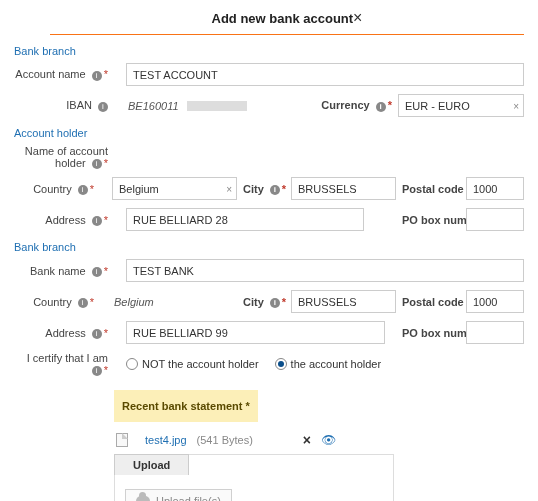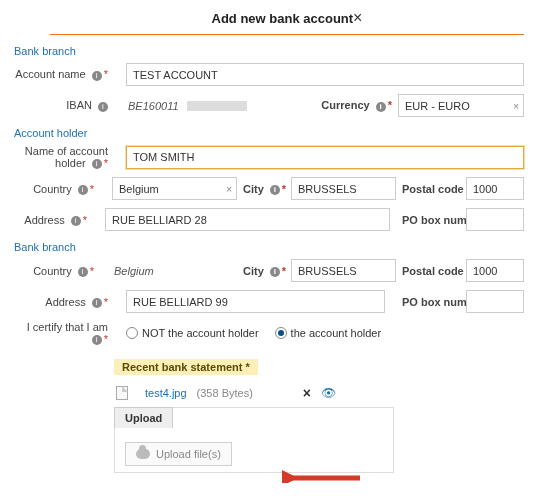--- a/index.html
+++ b/index.html
@@ -68,33 +68,33 @@
   .currency-box input { width:100%; padding-right:18px; }
   .radio-group { display:flex; align-items:center; gap:16px; }
   .radio-item { display:flex; align-items:center; gap:4px; }
   .radio-dot {
     width:12px; height:12px; border-radius:50%; border:1px solid #888;
     display:flex; align-items:center; justify-content:center; background:#fff;
   }
   .radio-dot.checked::after { content:""; width:6px; height:6px; border-radius:50%; background:#0b4e8a; }
   .recent-stmt {
     background:#fcefb8; color:#5a4a00; font-weight:700;
-    padding:2px 8px; display:inline-block; margin:6px 0;
+    padding:10px 8px; display:inline-block; margin:6px 0;
   }
   .file-line { display:flex; align-items:center; gap:10px; margin:4px 0 6px 2px; }
   .file-icon { width:12px; height:14px; border:1px solid #aaa; background:#f8f8f8; display:inline-block; position:relative; }
   .file-icon::after { content:""; position:absolute; right:-1px; top:-1px; border:3px solid transparent; border-left-color:#ccc; border-bottom-color:#ccc; }
   .file-link { color:#1f6fb2; text-decoration:none;margin-left:7px; }
   .file-size { color:#888; }
   .file-remove { font-size:14px; font-weight:700; cursor:pointer; margin-left:40px; }
   .eye { color:#1f6fb2; font-size:12px; cursor:pointer; }
   .upload-box { border:1px solid #ddd; width:280px; margin:6px 0 10px 0; }
   .upload-tab {
     display:inline-block; background:#eee; border:1px solid #ccc; border-bottom:none;
-    padding:4px 10px; font-weight:700; font-size:11px; margin:-1px 0 0 -1px;
+    padding:4px 18px; font-weight:700; font-size:11px; margin:-1px 0 0 -1px;
   }
   .upload-body { padding:14px 10px 6px 10px; }
   .upload-btn {
     display:inline-flex; align-items:center; gap:6px;
     border:1px solid #d0d0d0; background:#fafafa; color:#888;
     padding:5px 10px; font-size:11px; cursor:pointer;
   }
   .cloud { width:14px; height:10px; border-radius:6px; background:#bbb; position:relative; }
   .cloud::after { content:""; position:absolute; left:3px; top:-4px; width:7px; height:7px; background:#bbb; border-radius:50%; }
   .arrow { position:absolute; pointer-events:none; }
@@ -144,23 +144,20 @@
   </div>
 
   <div class="section">
     <div class="section-title">Account holder</div>
 
     <div class="row">
       <div class="label-cell">
         <span>Name of account holder</span>
         <span class="info-icon">i</span><span class="req">*</span>
       </div>
-      <div class="fields">
-        <input type="text" class="field-full highlight" value="TOM SMITH" style="">
-      </div>
     </div>
 
     <div class="row">
       <div class="label-cell">
         <span>Country</span>
         <span class="info-icon">i</span><span class="req">*</span>
       </div>
       <div class="fields">
         <div class="country-box">
           <input type="text" value="Belgium" style="">
@@ -178,34 +175,43 @@
         <input type="text" style="width: 58px;" value="1000">
       </div>
     </div>
 
     <div class="row">
       <div class="label-cell">
         <span>Address</span>
         <span class="info-icon">i</span><span class="req">*</span>
       </div>
       <div class="fields">
-        <input type="text" style="width: 285px;" value="RUE BELLIARD 28">
+        <input type="text" style="width: 238px;" value="RUE BELLIARD 28">
         <span style="flex:1"></span>
         <span class="inline-label postal-col">
           <span>PO box number</span>
           <span class="info-icon">i</span>
         </span>
         <input type="text" style="width: 58px;" value="">
       </div>
     </div>
   </div>
 
   <div class="section">
     <div class="section-title">Bank branch</div>
 
+    <div class="row">
+      <div class="label-cell">
+        <span>Bank name</span>
+        <span class="info-icon">i</span><span class="req">*</span>
+      </div>
+      <div class="fields">
+        <input type="text" class="field-full" value="TEST BANK" style="">
+      </div>
+    </div>
 
     <div class="row">
       <div class="label-cell">
         <span>Country</span>
         <span class="info-icon">i</span><span class="req">*</span>
       </div>
       <div class="fields">
         <span class="static-val" style="width:125px">Belgium</span>
         <span class="inline-label" style="width:42px; text-align:right;">
           <span>City</span>
@@ -252,21 +258,21 @@
         </div>
       </div>
     </div>
 
     <div style="margin-left:100px; position:relative;">
       <div class="recent-stmt">Recent bank statement *</div>
 
       <div class="file-line">
         <span class="file-icon"></span>
         <a href="#" class="file-link">test4.jpg</a>
-        <span class="file-size">(358 Bytes)</span>
+        <span class="file-size">(541 Bytes)</span>
         <span class="file-remove">×</span>
         <span class="eye">👁</span>
       </div>
 
       <div class="upload-box">
         <div class="upload-tab">Upload</div>
         <div class="upload-body">
           <div class="upload-btn">
             <span class="cloud"></span>
             <span>Upload file(s)</span>

